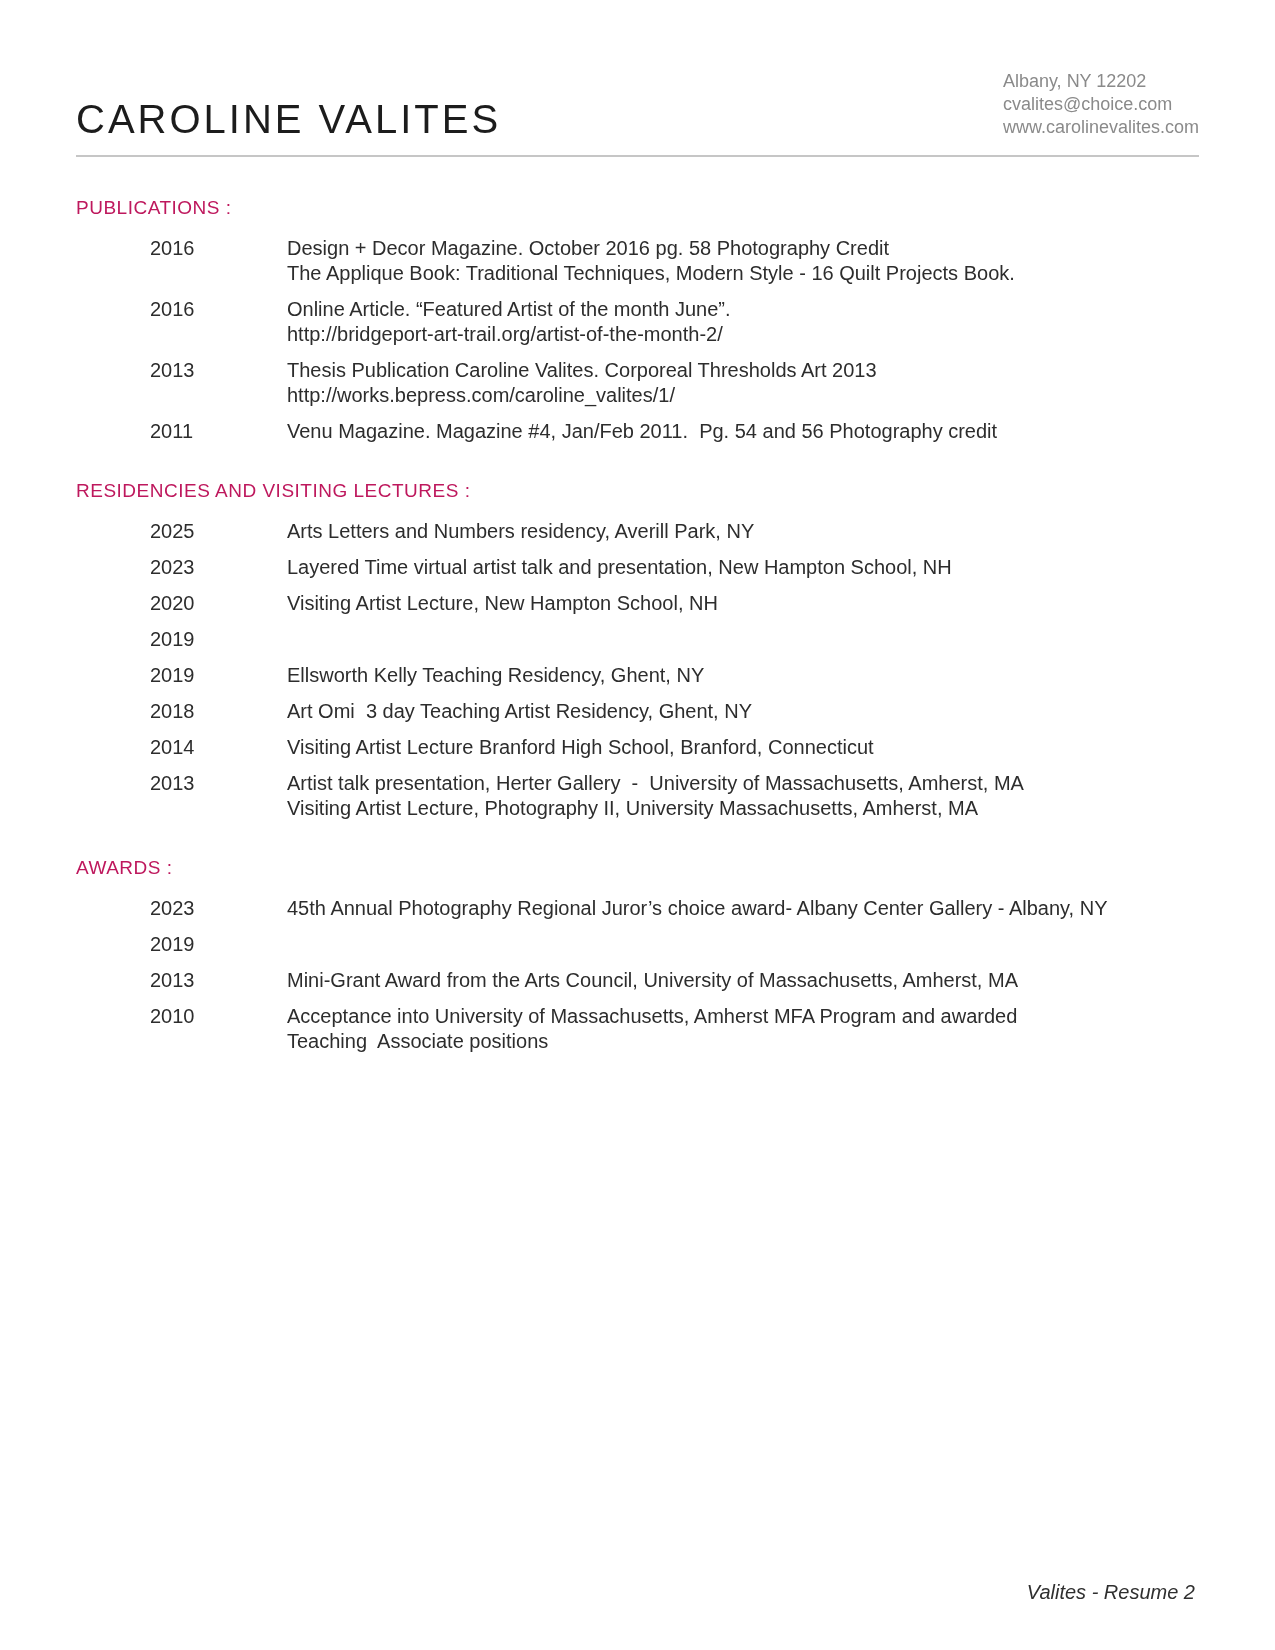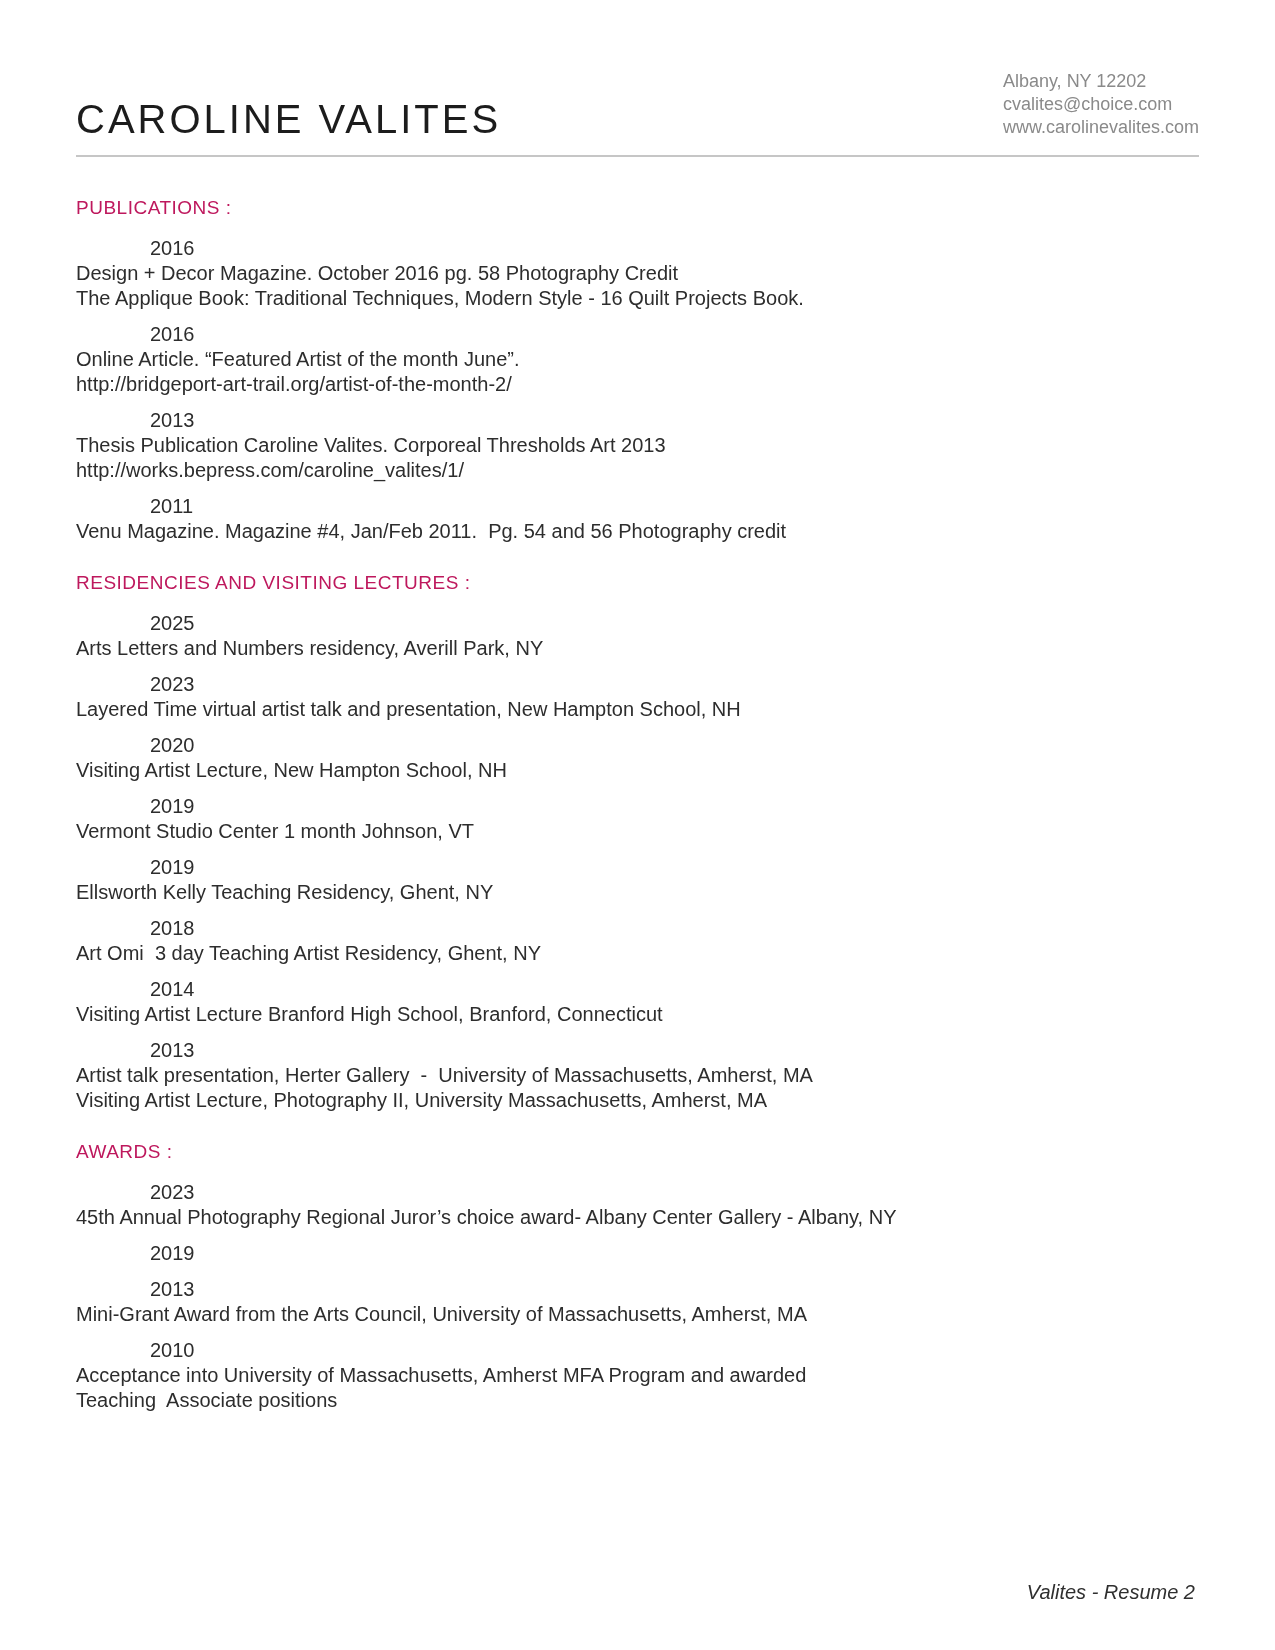--- a/index.html
+++ b/index.html
@@ -45,25 +45,24 @@
   }
   
   .section-title {
     margin: 38px 0 16px 0;
     font-size: 19px;
     font-weight: 400;
     letter-spacing: 0.5px;
     line-height: 25px;
     color: #be185d;
   }
-  .section + .section .section-title { margin-top: 26px; }
+  .section + .section .section-title { margin-top: 34px; }
   .entry {
     display: flex;
     margin-bottom: 11px;
-    flex-direction: column;
   }
   .entry-year {
     flex: none;
     margin-left: 74px;
     width: 137px;
     font-size: 20px;
     line-height: 25px;
     color: #2d2d2d;
   }
   .entry-desc { flex: 1; min-width: 0; }
@@ -146,23 +145,20 @@
           </div>
         </div>
         <div class="entry">
           <div class="entry-year">2020</div>
           <div class="entry-desc">
             <div class="line"><span>Visiting Artist Lecture, New Hampton School, NH</span></div>
           </div>
         </div>
         <div class="entry">
           <div class="entry-year">2019</div>
-          <div class="entry-desc">
-            <div class="line"><span>Vermont Studio Center 1 month Johnson, VT</span></div>
-          </div>
         </div>
         <div class="entry">
           <div class="entry-year">2019</div>
           <div class="entry-desc">
             <div class="line"><span>Ellsworth Kelly Teaching Residency, Ghent, NY</span></div>
           </div>
         </div>
         <div class="entry">
           <div class="entry-year">2018</div>
           <div class="entry-desc">

